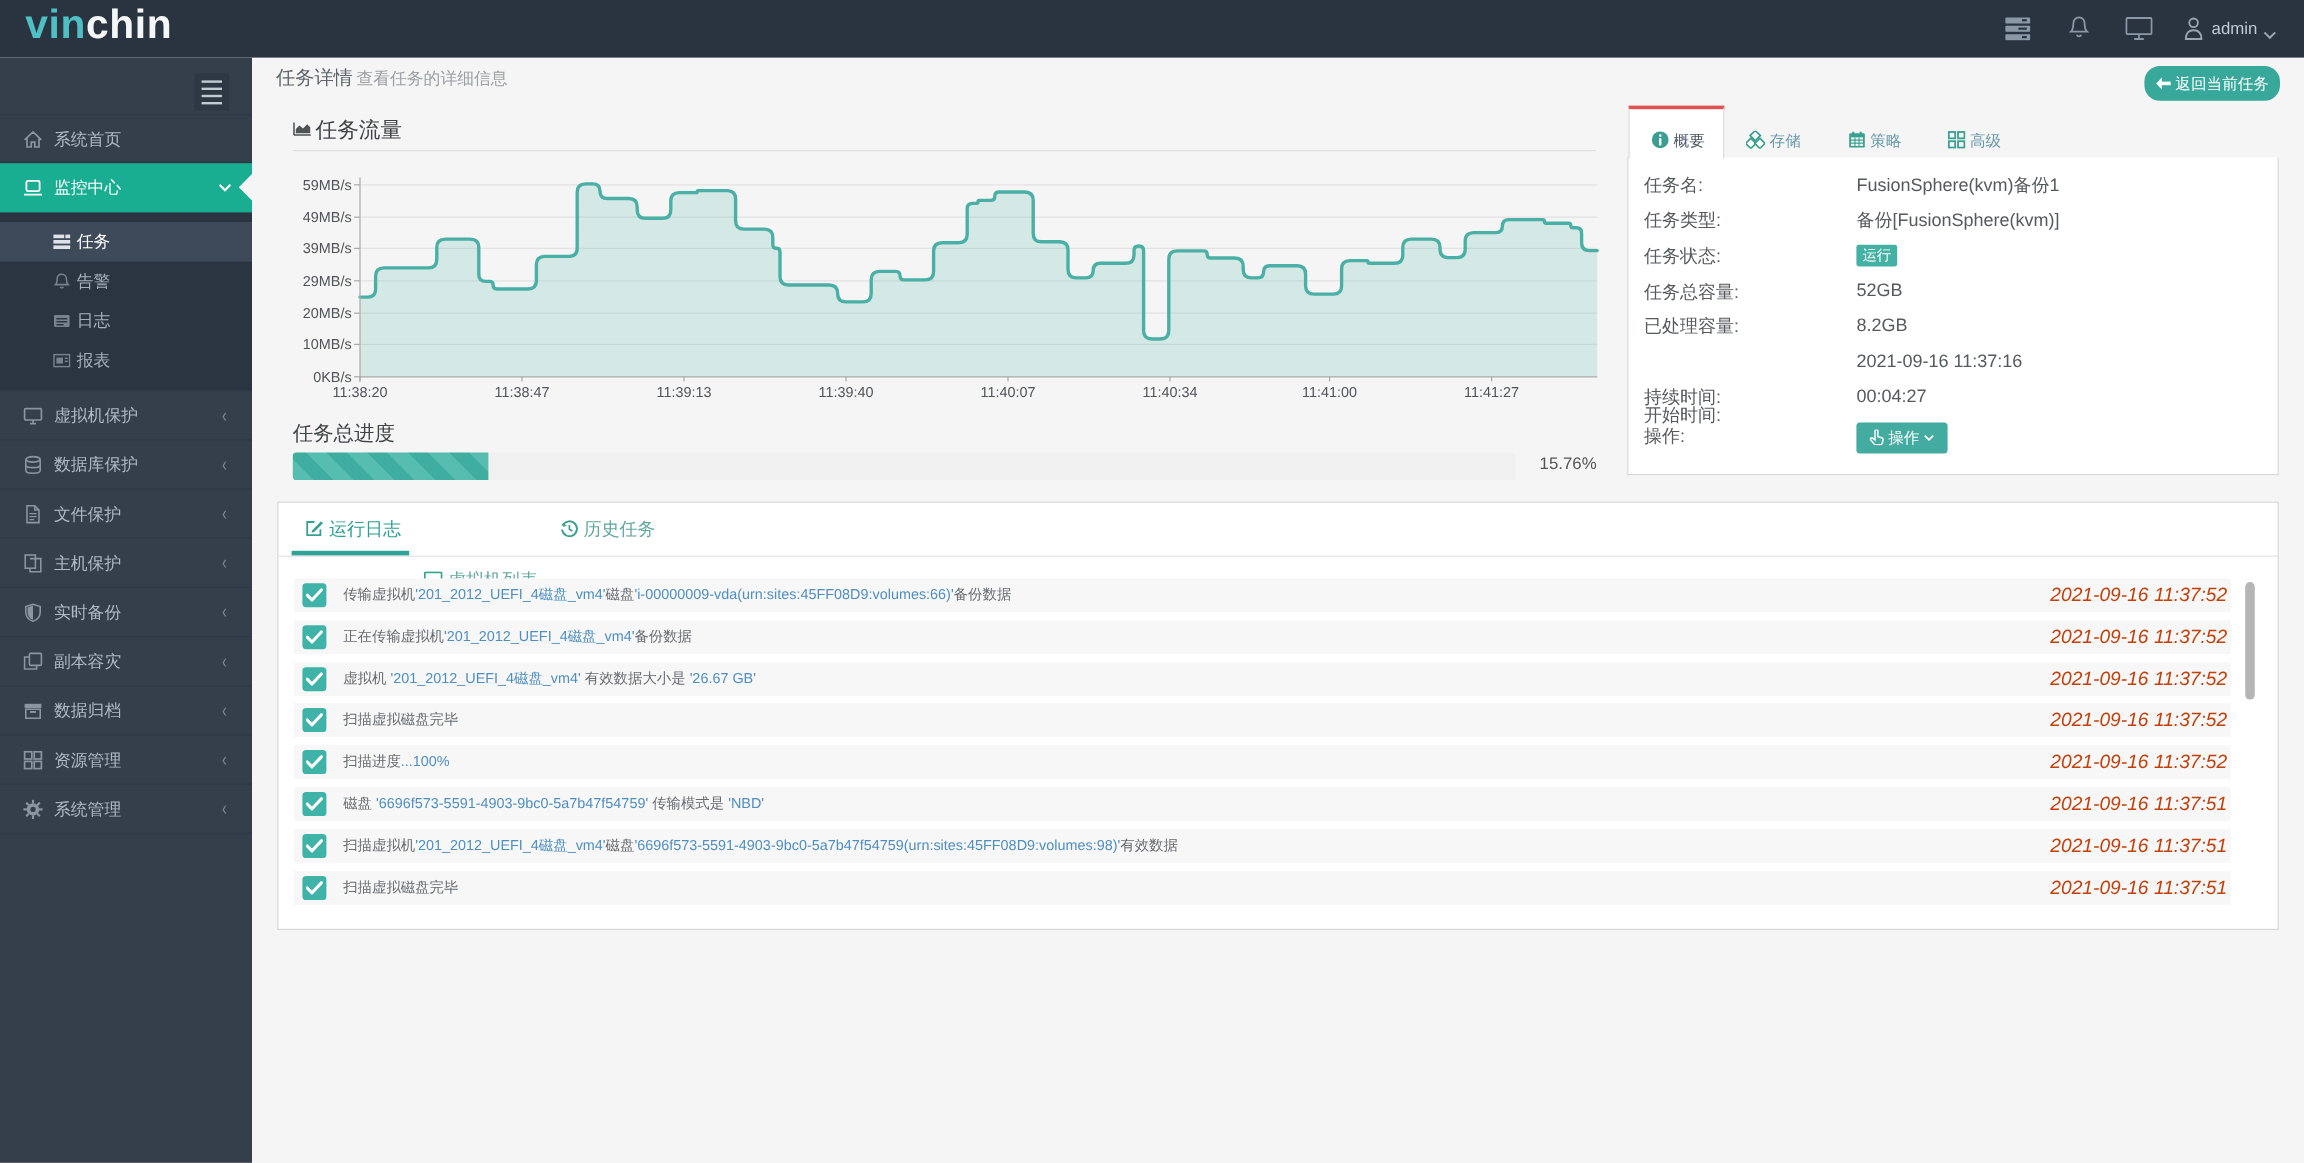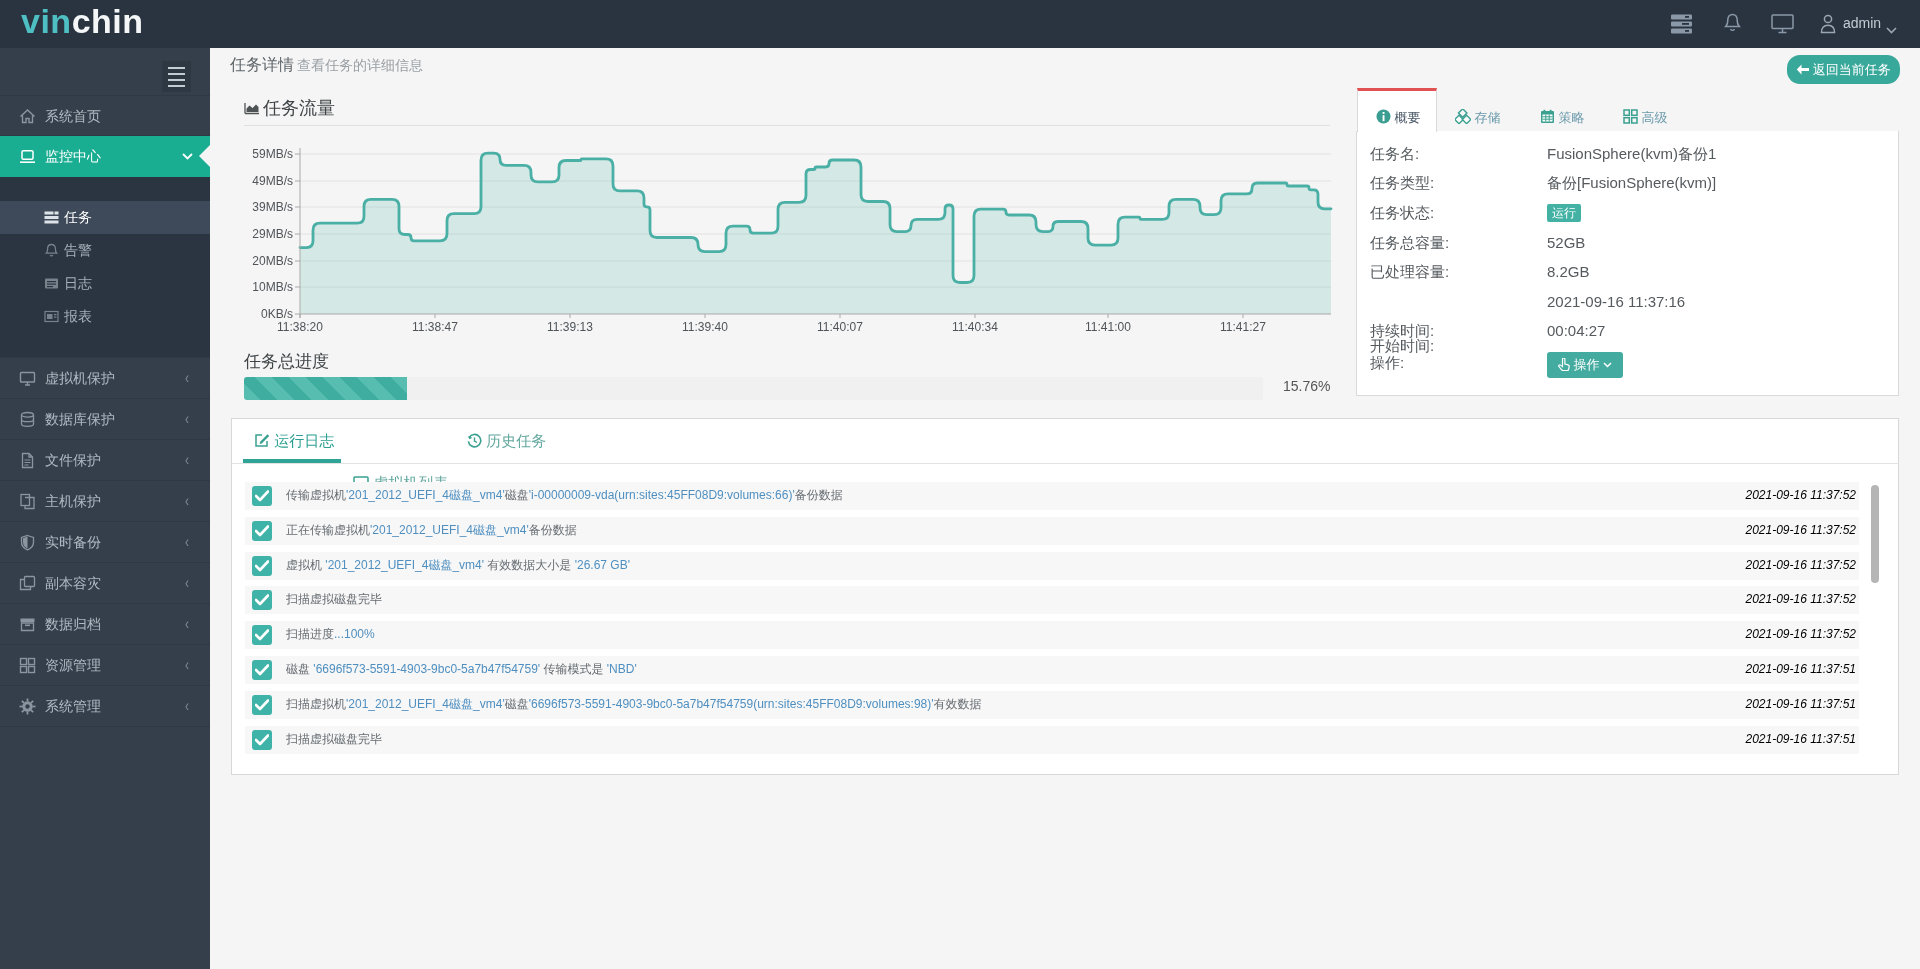--- a/index.html
+++ b/index.html
@@ -14,21 +14,21 @@
 .toggle { position:absolute; left:162px; top:13px; width:29px; height:31px; background:#2d3843; }
 .toggle i { position:absolute; left:6px; width:17px; height:2px; background:#c3cbd3; }
 .menu { position:absolute; left:0; top:47px; width:210px; }
 .mi { position:relative; width:210px; height:41px; line-height:41px; color:#b1bac3; font-size:14px; border-bottom:1px solid #2e3944; }
 .ic svg { display:block; }
 .mi .ic { position:absolute; left:19px; top:12px; width:17px; height:17px; line-height:0; }
 .mi .tx { position:absolute; left:45px; top:0; }
 .mi .ar { position:absolute; right:21px; top:0; font-size:12px; color:#7e8a95; transform:scaleY(1.4); }
 .mi.active { background:#19ad92; color:#fff; border-bottom:0; height:41px; }
 .mi.active .tri { position:absolute; right:0; top:9px; width:0; height:0; border-top:11px solid transparent; border-bottom:11px solid transparent; border-right:11px solid #f5f5f5; }
-.submenu { background:#2b3541; padding:24px 0; border-bottom:1px solid #2e3944; }
+.submenu { background:#2b3541; padding:8px 0; border-bottom:1px solid #2e3944; }
 .smi { position:relative; width:210px; height:33px; line-height:33px; color:#a6b0ba; font-size:14px; }
 .smi .ic { position:absolute; left:44px; top:9px; width:15px; height:15px; line-height:0; }
 .smi .tx { position:absolute; left:64px; top:0; }
 .smi.active { background:#3e4a59; color:#fff; }
 
 .hdr1 { position:absolute; left:230px; top:55px; font-size:16px; color:#5f666b; }
 .hdr2 { position:absolute; left:297px; top:57px; font-size:14px; color:#9aa0a5; }
 .btn-return { position:absolute; left:1787px; top:55px; width:113px; height:29px; background:#38a89a; border-radius:13px; color:#fff; font-size:13px; text-align:center; line-height:29px; }
 
 .chart-title { position:absolute; left:263px; top:96px; font-size:18px; color:#3f4447; }
@@ -54,21 +54,21 @@
 
 .logcard { position:absolute; left:231px; top:418px; width:1668px; height:357px; background:#fff; border:1px solid #d8d8d8; }
 .ltab { position:absolute; top:13px; font-size:15px; }
 .ltab-hr { position:absolute; left:0; top:44px; width:1666px; height:1px; background:#e3e3e3; }
 .ltab-active { position:absolute; left:11px; top:40px; width:98px; height:4px; background:#2fa395; }
 .lrow { position:absolute; left:13px; width:1614px; height:28px; background:#f7f7f7; }
 .lrow .cb { position:absolute; left:7px; top:4px; width:20px; height:20px; background:#3fb3a7; border-radius:3px; }
 .lrow .cb svg { position:absolute; left:3px; top:4px; }
 .lrow .t { position:absolute; left:41px; top:5px; font-size:12px; color:#666c72; white-space:nowrap; }
 .lrow .t b { color:#4f8fc0; font-weight:normal; }
-.lrow .ts { position:absolute; right:3px; top:6px; font-size:12px; font-style:italic; color:#000000; }
+.lrow .ts { position:absolute; right:3px; top:6px; font-size:16px; font-style:italic; color:#c2410c; }
 .scrollbar { position:absolute; left:1639px; top:66px; width:8px; height:98px; background:#b5b5b5; border-radius:4px; }
 </style>
 </head>
 <body>
 <div class="topbar">
   <div class="logo">vin<span>chin</span></div>
   <span class="abs" style="left:1671px; top:14px;"><svg width="21" height="20" viewBox="0 0 21 20">
         <rect x="0" y="0.5" width="21" height="5" rx="1" fill="#8b98a7"></rect>
         <rect x="0" y="7.5" width="21" height="5" rx="1" fill="#8b98a7"></rect>
         <rect x="0" y="14.5" width="21" height="5" rx="1" fill="#8b98a7"></rect>

